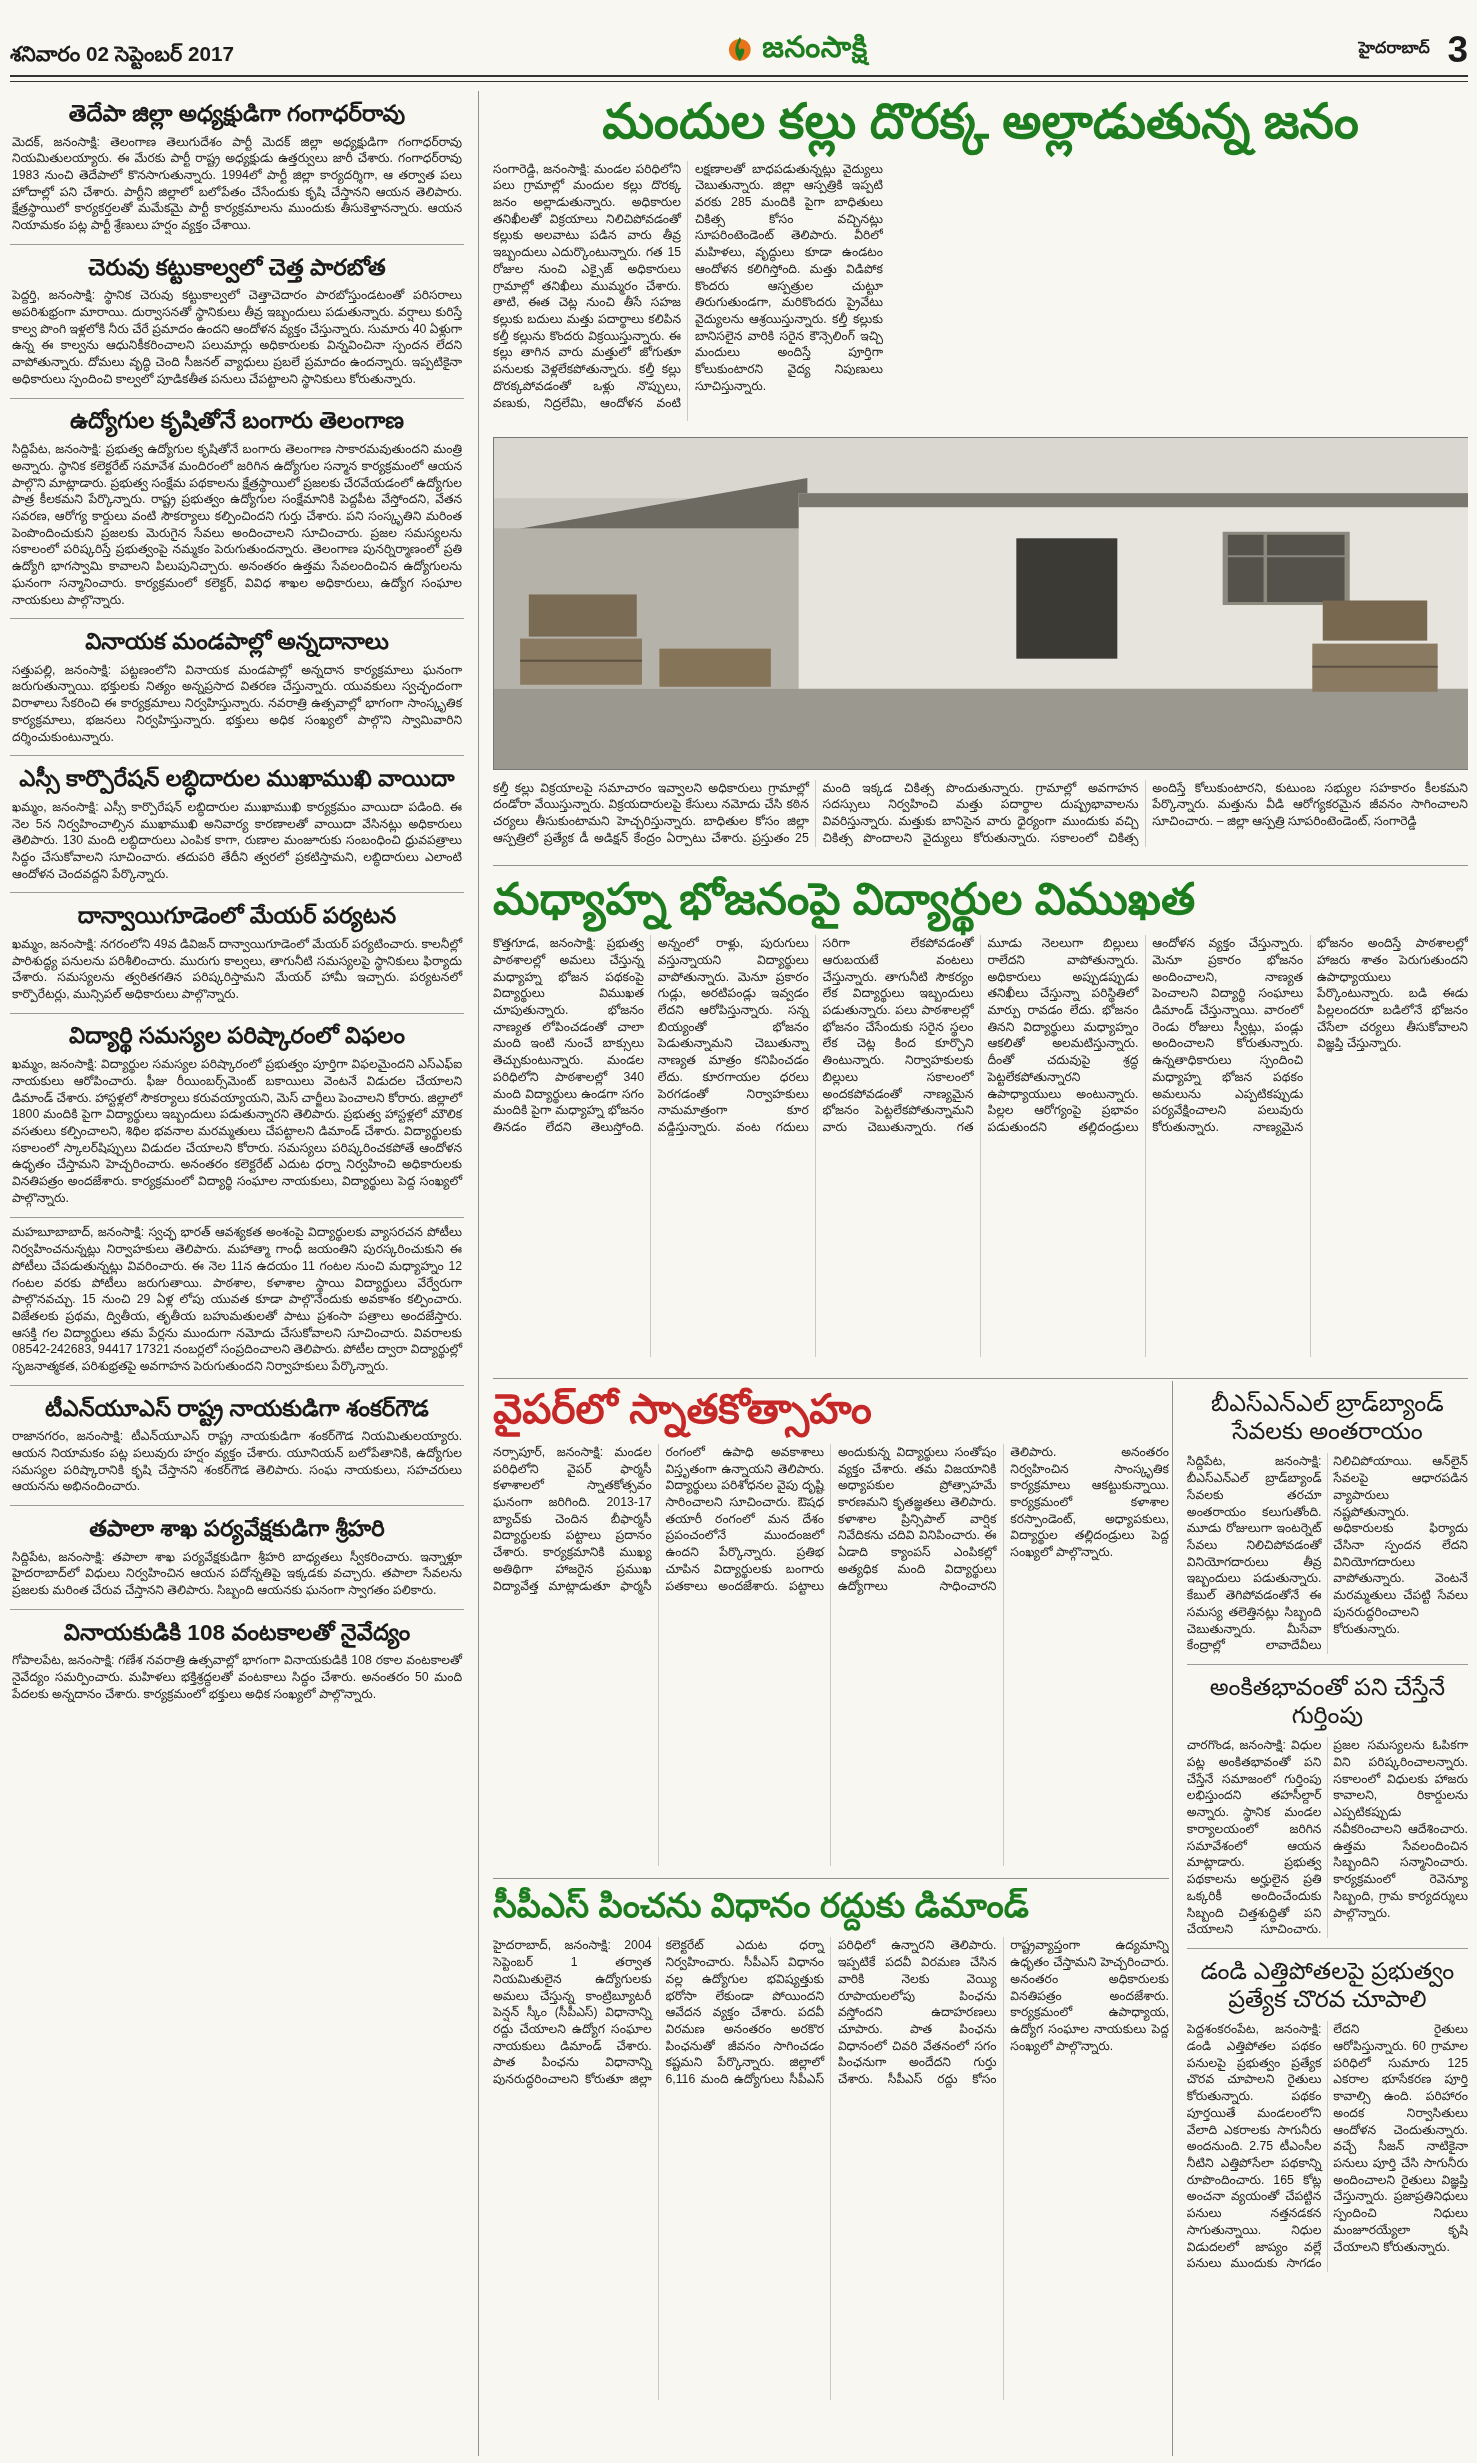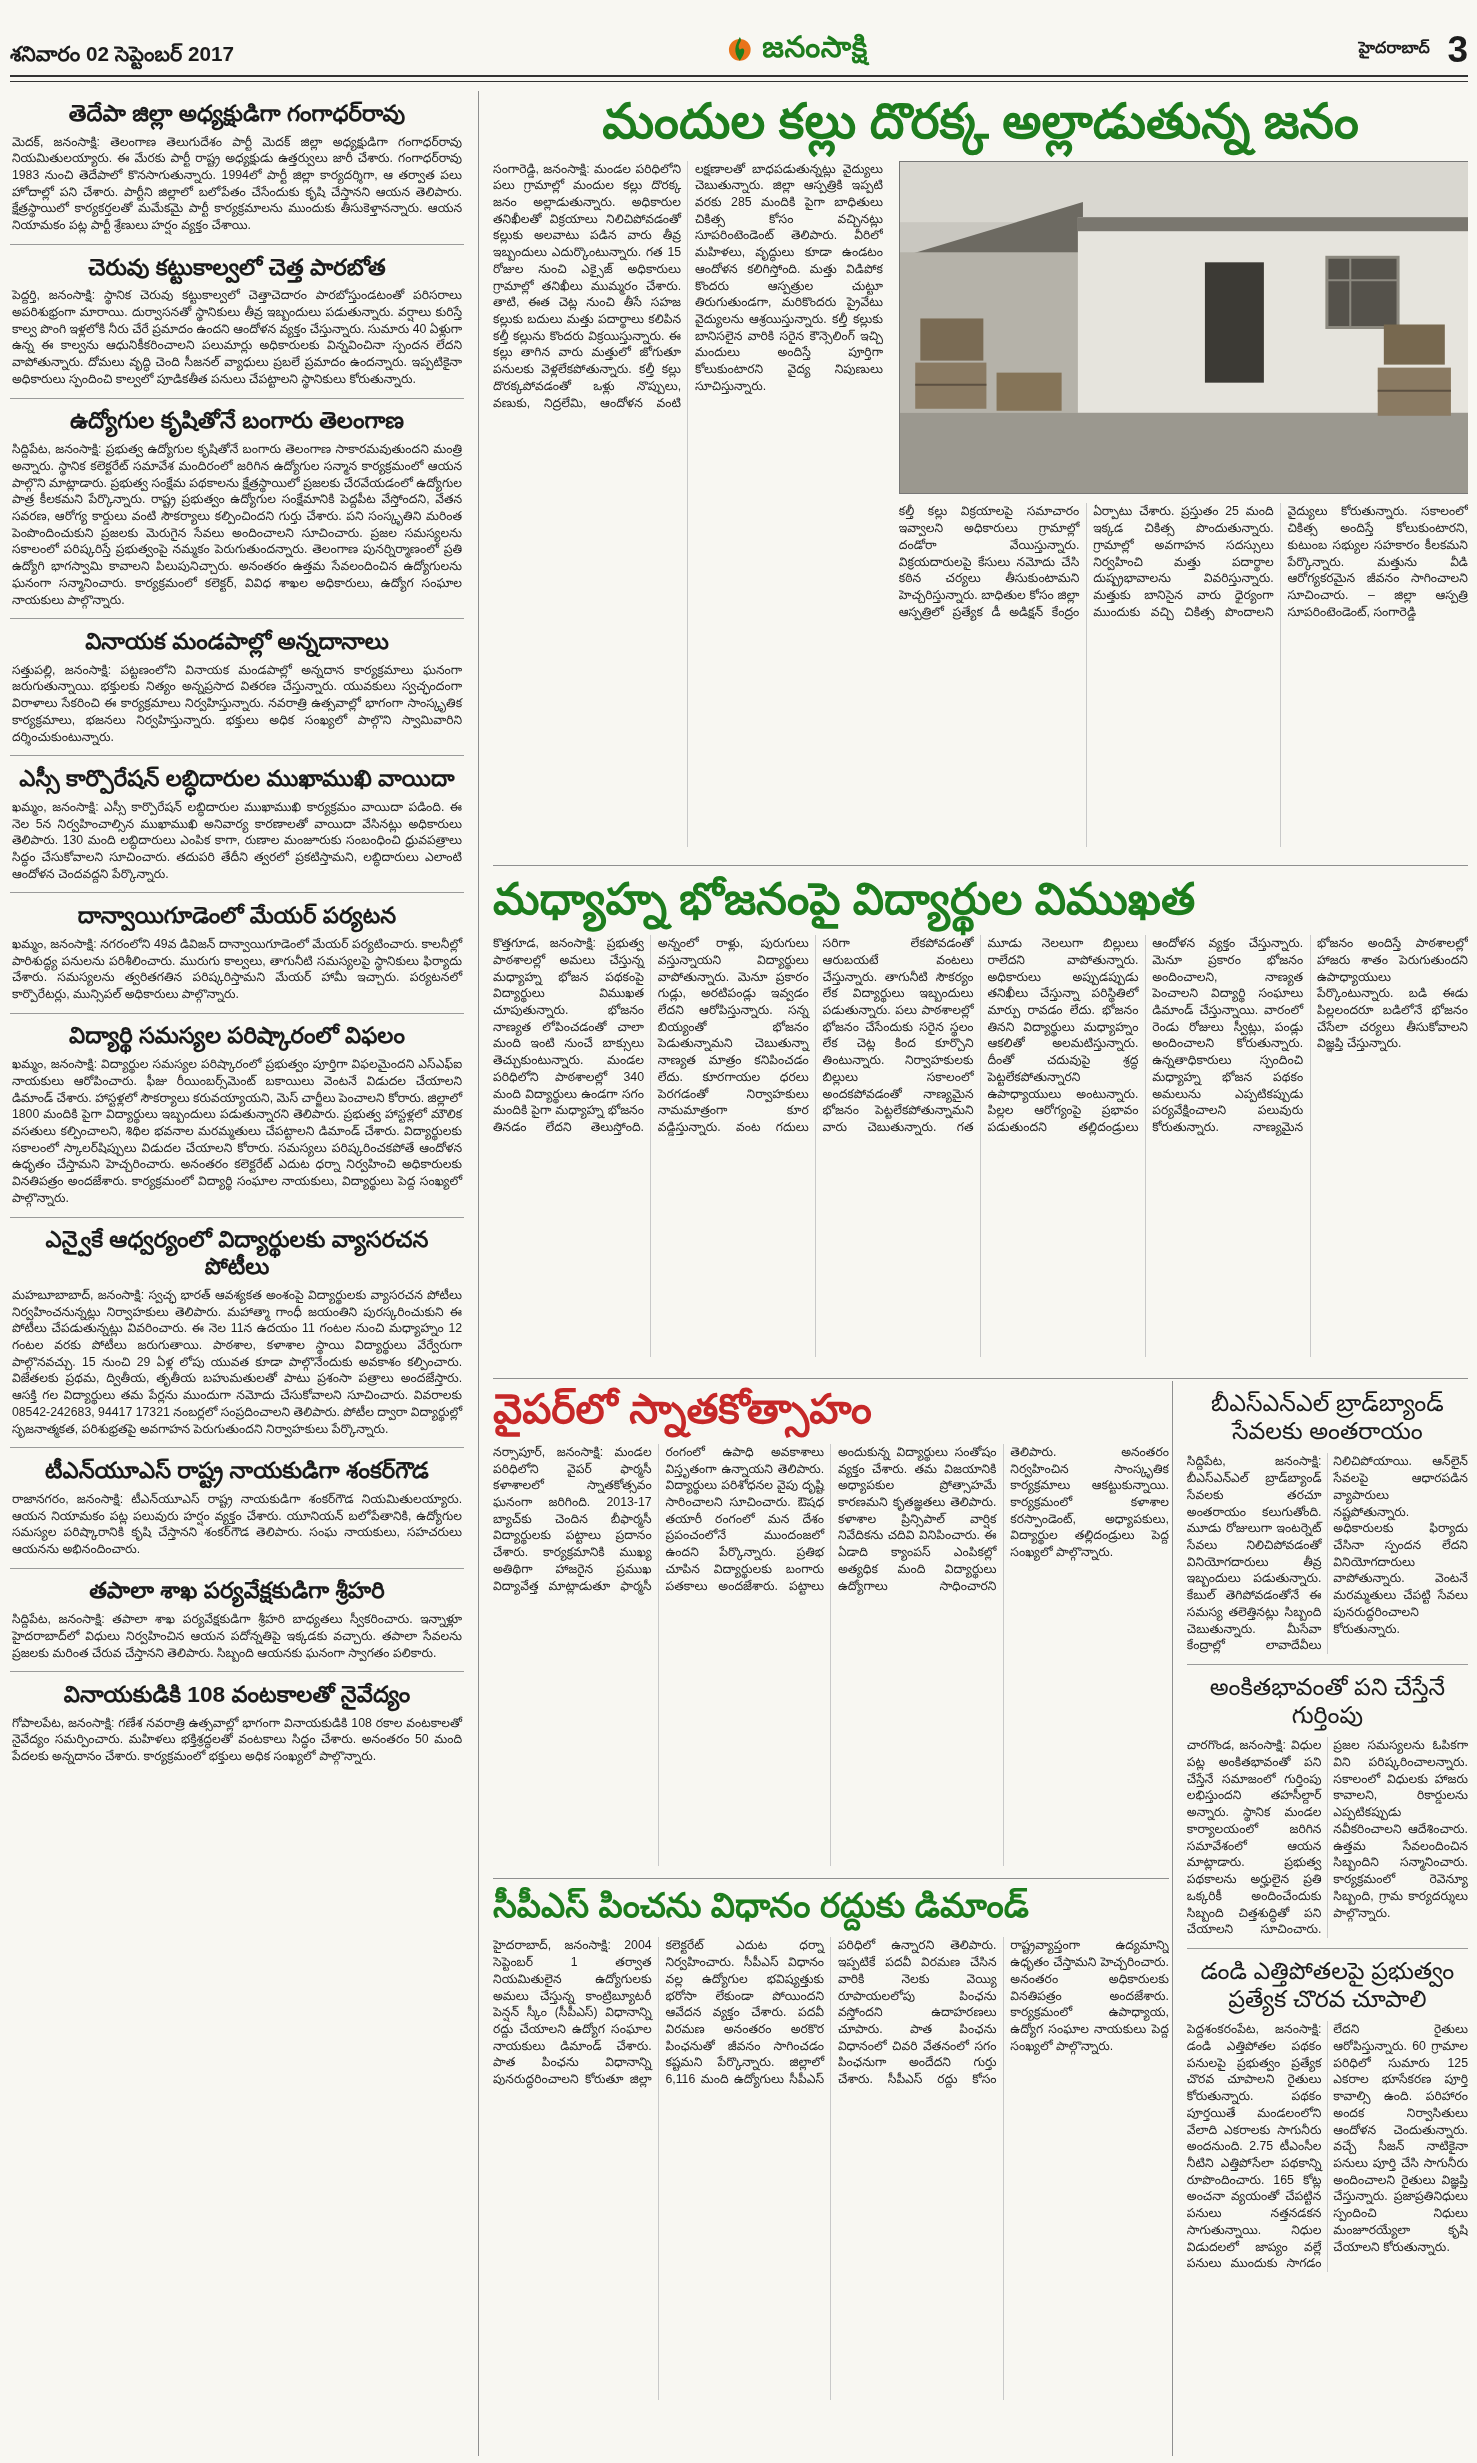--- a/index.html
+++ b/index.html
@@ -22,21 +22,21 @@
   
   .left-col{position:absolute;left:9.9px;top:91px;width:469px;bottom:7.9px;
             border-right:1px solid #8f8f8f;padding-right:13.8px;box-sizing:border-box;overflow:hidden;}
   .l-art{border-bottom:1px solid #9a9a9a;padding:6.9px 2px 9.9px 2px;}
   .l-art:last-child{border-bottom:none;}
   .l-art h2{font-size:22.7px;line-height:1.18;font-weight:bold;text-align:center;margin:2px 0 6.9px 0;}
   
   .sec{position:absolute;box-sizing:border-box;overflow:hidden;}
   .sec-main{left:493px;top:91px;width:975px;height:770px;}
   .sec-main h1{font-size:49px;line-height:1.1;color:#1e7d1e;font-weight:bold;margin:3.9px 0 11.8px 0;text-align:center;}
-  .main-flex{display:flex;gap:15.8px;height:686px;}
+  .main-flex{display:flex;gap:15.8px;height:686px;flex-direction:column;}
   .main-left{width:390px;column-count:2;column-gap:13.8px;column-rule:1px solid #c9c9c9;height:100%;overflow:hidden;}
   .main-right{flex:1;display:flex;flex-direction:column;gap:9.9px;}
   .photo{width:100%;height:331px;border:1px solid #777;background:#d8d6d0;flex:none;}
   .photo svg{display:block;width:100%;height:100%;}
   .under-photo{flex:1;column-count:3;column-gap:13.8px;column-rule:1px solid #c9c9c9;overflow:hidden;}
   .sec-rule{position:absolute;left:493px;right:9.9px;height:0;border-top:1px solid #8f8f8f;}
   .sec-midday{left:493px;top:869px;width:975px;height:506px;}
   .sec-midday h1{font-size:44px;line-height:1.1;color:#1e7d1e;font-weight:bold;margin:5.9px 0 11.8px 0;}
   .cols6{column-count:6;column-gap:13.8px;column-rule:1px solid #c9c9c9;height:422px;overflow:hidden;}
   .bottom-left{left:493px;top:1381px;width:676px;height:1075px;}
@@ -99,21 +99,20 @@
     </div>
     <div class="l-art">
       <h2>దాన్వాయిగూడెంలో మేయర్ పర్యటన</h2>
       <p class="body-text">ఖమ్మం, జనంసాక్షి: నగరంలోని 49వ డివిజన్ దాన్వాయిగూడెంలో మేయర్ పర్యటించారు. కాలనీల్లో పారిశుద్ధ్య పనులను పరిశీలించారు. మురుగు కాల్వలు, తాగునీటి సమస్యలపై స్థానికులు ఫిర్యాదు చేశారు. సమస్యలను త్వరితగతిన పరిష్కరిస్తామని మేయర్ హామీ ఇచ్చారు. పర్యటనలో కార్పొరేటర్లు, మున్సిపల్ అధికారులు పాల్గొన్నారు.</p>
     </div>
     <div class="l-art">
       <h2>విద్యార్థి సమస్యల పరిష్కారంలో విఫలం</h2>
       <p class="body-text">ఖమ్మం, జనంసాక్షి: విద్యార్థుల సమస్యల పరిష్కారంలో ప్రభుత్వం పూర్తిగా విఫలమైందని ఎస్ఎఫ్ఐ నాయకులు ఆరోపించారు. ఫీజు రీయింబర్స్‌మెంట్ బకాయిలు వెంటనే విడుదల చేయాలని డిమాండ్ చేశారు. హాస్టళ్లలో సౌకర్యాలు కరువయ్యాయని, మెస్ చార్జీలు పెంచాలని కోరారు. జిల్లాలో 1800 మందికి పైగా విద్యార్థులు ఇబ్బందులు పడుతున్నారని తెలిపారు. ప్రభుత్వ హాస్టళ్లలో మౌలిక వసతులు కల్పించాలని, శిథిల భవనాల మరమ్మతులు చేపట్టాలని డిమాండ్ చేశారు. విద్యార్థులకు సకాలంలో స్కాలర్‌షిప్పులు విడుదల చేయాలని కోరారు. సమస్యలు పరిష్కరించకపోతే ఆందోళన ఉధృతం చేస్తామని హెచ్చరించారు. అనంతరం కలెక్టరేట్ ఎదుట ధర్నా నిర్వహించి అధికారులకు వినతిపత్రం అందజేశారు. కార్యక్రమంలో విద్యార్థి సంఘాల నాయకులు, విద్యార్థులు పెద్ద సంఖ్యలో పాల్గొన్నారు.</p>
     </div>
     <div class="l-art">
-      <h2>ఎన్వైకే ఆధ్వర్యంలో విద్యార్థులకు వ్యాసరచన పోటీలు</h2>
       <p class="body-text">మహబూబాబాద్, జనంసాక్షి: స్వచ్ఛ భారత్ ఆవశ్యకత అంశంపై విద్యార్థులకు వ్యాసరచన పోటీలు నిర్వహించనున్నట్లు నిర్వాహకులు తెలిపారు. మహాత్మా గాంధీ జయంతిని పురస్కరించుకుని ఈ పోటీలు చేపడుతున్నట్లు వివరించారు. ఈ నెల 11న ఉదయం 11 గంటల నుంచి మధ్యాహ్నం 12 గంటల వరకు పోటీలు జరుగుతాయి. పాఠశాల, కళాశాల స్థాయి విద్యార్థులు వేర్వేరుగా పాల్గొనవచ్చు. 15 నుంచి 29 ఏళ్ల లోపు యువత కూడా పాల్గొనేందుకు అవకాశం కల్పించారు. విజేతలకు ప్రథమ, ద్వితీయ, తృతీయ బహుమతులతో పాటు ప్రశంసా పత్రాలు అందజేస్తారు. ఆసక్తి గల విద్యార్థులు తమ పేర్లను ముందుగా నమోదు చేసుకోవాలని సూచించారు. వివరాలకు 08542-242683, 94417 17321 నంబర్లలో సంప్రదించాలని తెలిపారు. పోటీల ద్వారా విద్యార్థుల్లో సృజనాత్మకత, పరిశుభ్రతపై అవగాహన పెరుగుతుందని నిర్వాహకులు పేర్కొన్నారు.</p>
     </div>
     <div class="l-art">
       <h2>టీఎన్‌యూఎస్ రాష్ట్ర నాయకుడిగా శంకర్‌గౌడ</h2>
       <p class="body-text">రాజానగరం, జనంసాక్షి: టీఎన్‌యూఎస్ రాష్ట్ర నాయకుడిగా శంకర్‌గౌడ నియమితులయ్యారు. ఆయన నియామకం పట్ల పలువురు హర్షం వ్యక్తం చేశారు. యూనియన్ బలోపేతానికి, ఉద్యోగుల సమస్యల పరిష్కారానికి కృషి చేస్తానని శంకర్‌గౌడ తెలిపారు. సంఘ నాయకులు, సహచరులు ఆయనను అభినందించారు.</p>
     </div>
     <div class="l-art">
       <h2>తపాలా శాఖ పర్యవేక్షకుడిగా శ్రీహరి</h2>
       <p class="body-text">సిద్దిపేట, జనంసాక్షి: తపాలా శాఖ పర్యవేక్షకుడిగా శ్రీహరి బాధ్యతలు స్వీకరించారు. ఇన్నాళ్లూ హైదరాబాద్‌లో విధులు నిర్వహించిన ఆయన పదోన్నతిపై ఇక్కడకు వచ్చారు. తపాలా సేవలను ప్రజలకు మరింత చేరువ చేస్తానని తెలిపారు. సిబ్బంది ఆయనకు ఘనంగా స్వాగతం పలికారు.</p>
     </div>

